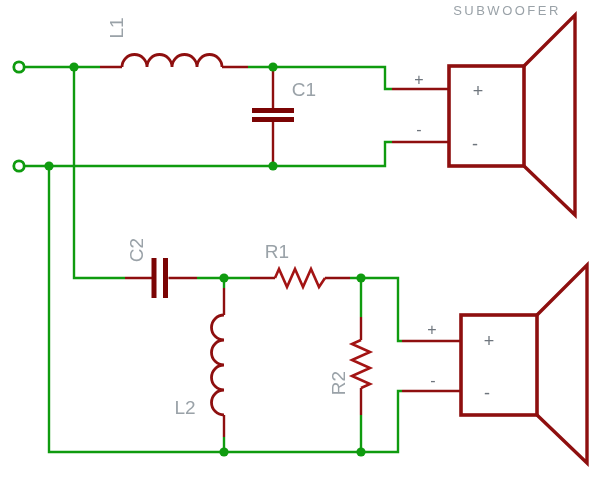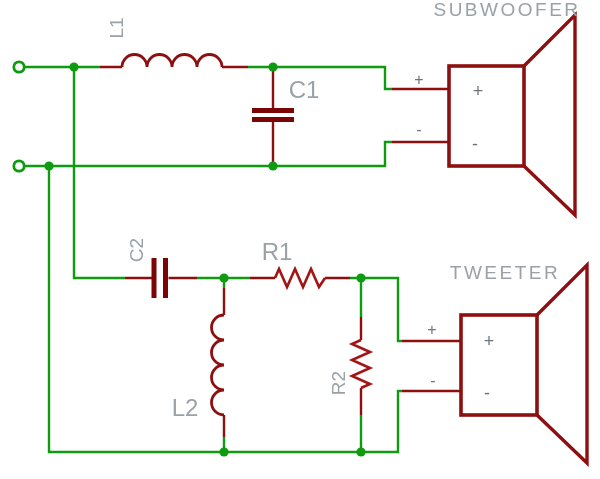--- a/index.html
+++ b/index.html
@@ -13,25 +13,25 @@
   .wire{stroke:var(--wire);stroke-width:2.4;fill:none;}
   .lead{stroke:var(--component);stroke-width:2.4;fill:none;}
   .coil{stroke:var(--component);stroke-width:2.8;fill:none;}
   .zig{stroke:var(--resistor);stroke-width:2.6;fill:none;stroke-linejoin:miter;}
   .plate{fill:var(--capacitor-plate);}
   .spk{stroke:var(--component);stroke-width:3.6;fill:var(--background);}
   .cone{stroke:var(--component);stroke-width:3.4;fill:none;stroke-linejoin:miter;}
   .dot{fill:var(--wire);}
   .term{fill:#ffffff;stroke:var(--wire);stroke-width:2.8;}
   .lbl{position:absolute;transform:translate(-50%,-50%);color:var(--label);
-       font-size:24px;white-space:nowrap;}
+       font-size:19px;white-space:nowrap;}
   .vlbl{position:absolute;transform:translate(-50%,-50%) rotate(-90deg);color:var(--label);
         font-size:19px;white-space:nowrap;}
   .spkname{position:absolute;transform:translate(-50%,-50%);color:var(--label);
-           font-size:19px;letter-spacing:2.5px;white-space:nowrap;}
+           font-size:13px;letter-spacing:2.5px;white-space:nowrap;}
   .pol{position:absolute;transform:translate(-50%,-50%);color:var(--polarity-mark);
        font-size:16px;white-space:nowrap;}
   .polin{position:absolute;transform:translate(-50%,-50%);color:var(--polarity-mark);
          font-size:18px;white-space:nowrap;}
 </style>
 </head>
 <body>
 
 <div id="stage">
   <svg width="600" height="479" viewBox="0 0 600 479">
@@ -91,21 +91,20 @@
   </svg>
 
   <div class="vlbl" style="left:117px;top:28px">L1</div>
   <div class="lbl" style="left:304px;top:90px">C1</div>
   <div class="vlbl" style="left:137px;top:250px">C2</div>
   <div class="lbl" style="left:277px;top:252px">R1</div>
   <div class="vlbl" style="left:339px;top:383px">R2</div>
   <div class="lbl" style="left:185px;top:408px">L2</div>
 
   <div class="spkname" style="left:507px;top:10px">SUBWOOFER</div>
-  <div class="spkname" style="left:505px;top:273px">TWEETER</div>
 
   <div class="pol" style="left:419px;top:80px">+</div>
   <div class="pol" style="left:419px;top:130px">-</div>
   <div class="pol" style="left:432px;top:330px">+</div>
   <div class="pol" style="left:433px;top:381px">-</div>
 
   <div class="polin" style="left:478px;top:91px">+</div>
   <div class="polin" style="left:475px;top:144px">-</div>
   <div class="polin" style="left:489px;top:341px">+</div>
   <div class="polin" style="left:487px;top:393px">-</div>

